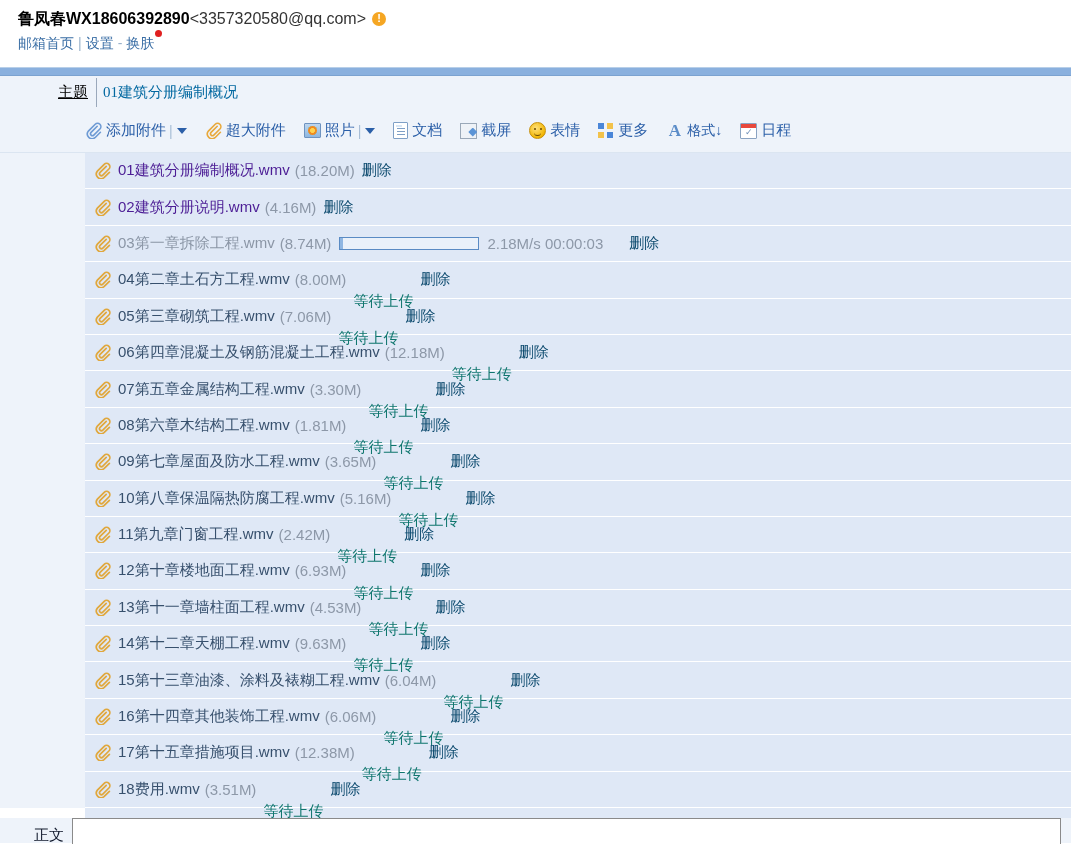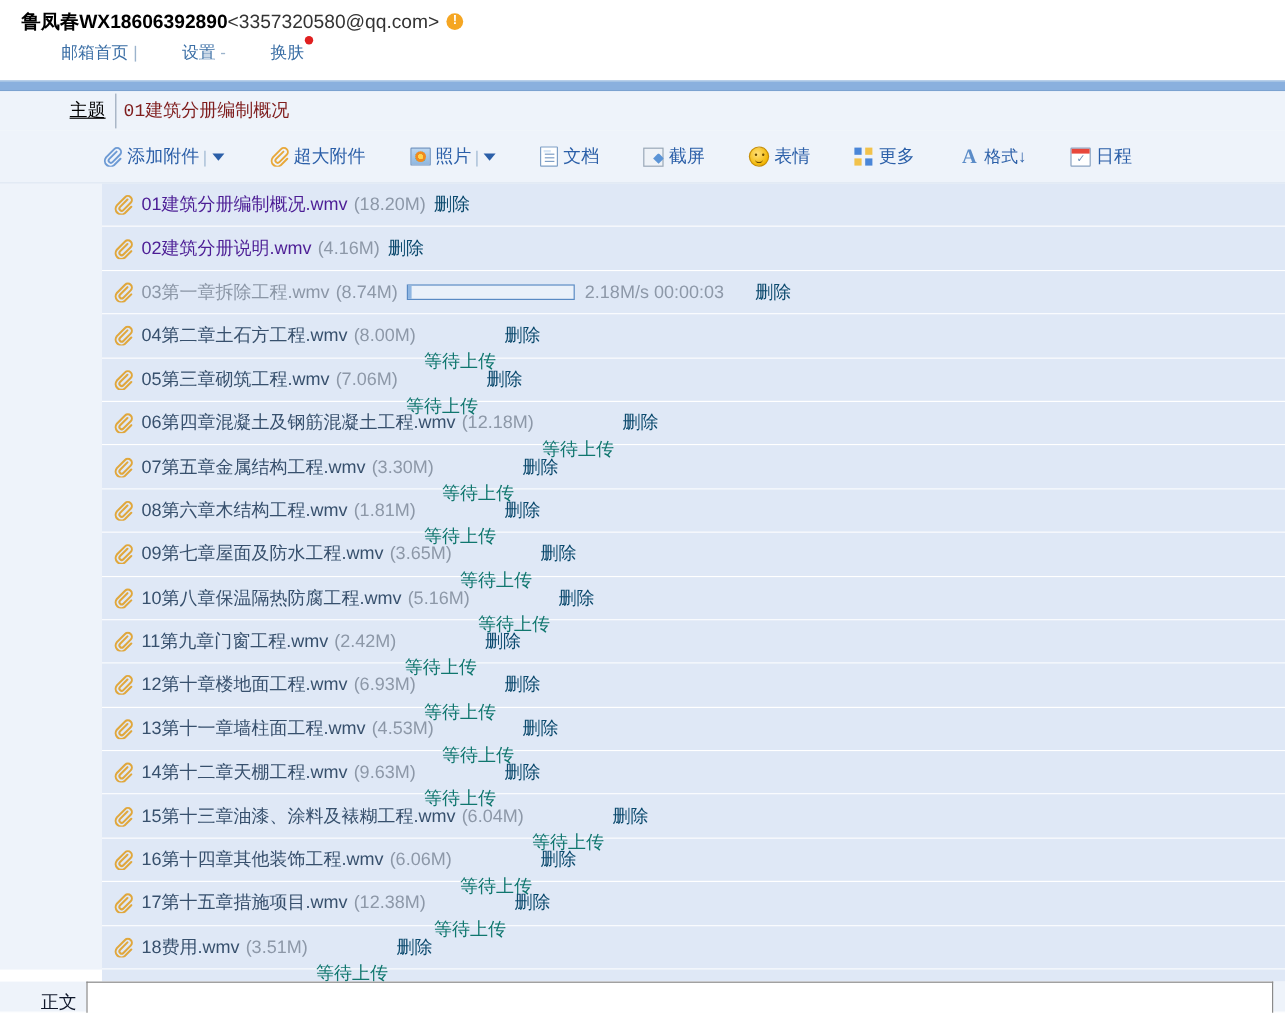--- a/index.html
+++ b/index.html
@@ -66,21 +66,20 @@
     margin-top: 3px;
     font-size: 14px;
     line-height: 20px;
     color: #4a6fa5;
     white-space: nowrap;
   }
   .acct-line2 a {
     color: #3a6ea5;
     text-decoration: none;
     cursor: pointer;
-    margin-left: 33px;
   }
   .sep-bar { color: #9bb3cc; margin: 0 4px; }
   .skin-wrap { position: relative; display: inline-block; }
   .skin-dot {
     position: absolute;
     top: -3px;
     right: -8px;
     width: 7px;
     height: 7px;
     border-radius: 50%;
@@ -114,36 +113,35 @@
     white-space: nowrap;
     padding-left: 16px;
   }
   .subject-input {
     flex: 1;
     height: 27px;
     border: none;
     border-left: 1px solid #9aa8bb;
     background: transparent;
     outline: none;
-    font-family: Liberation Mono, monospace;
+    font-family: Liberation Serif, serif;
     font-size: 15px;
-    color: #7f1d1d;
+    color: #0369a1;
     padding-left: 6px;
     margin-right: 10px;
   }
 
   
   .toolbar {
     height: 44px;
     background: #eef3fa;
     display: flex;
     padding-left: 85px;
     border-bottom: 1px solid #dbe5f1;
     box-sizing: border-box;
-    gap: 19px;
   }
   .tb-item {
     display: flex;
     align-items: center;
     margin-right: 18px;
     cursor: pointer;
     white-space: nowrap;
     color: #2b5fa8;
     font-size: 15px;
   }

